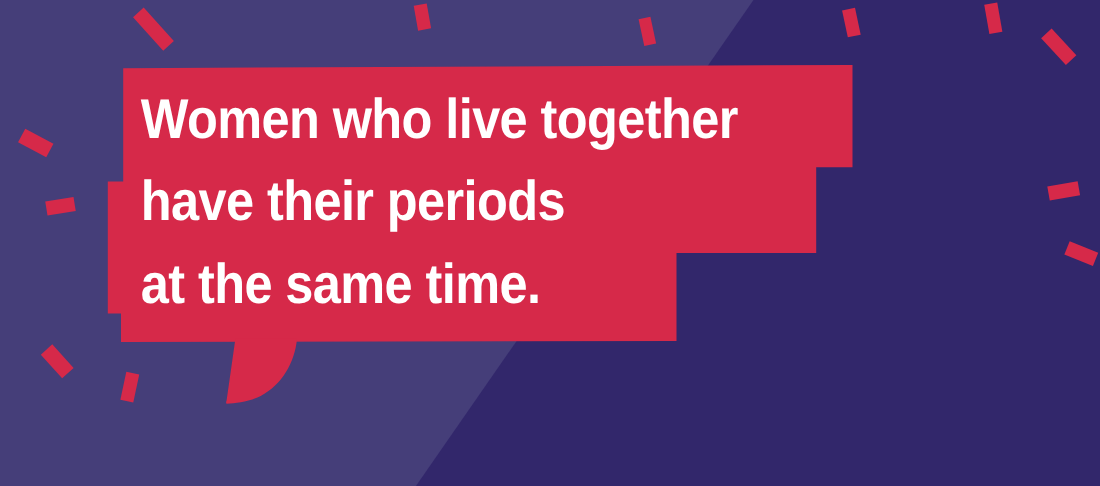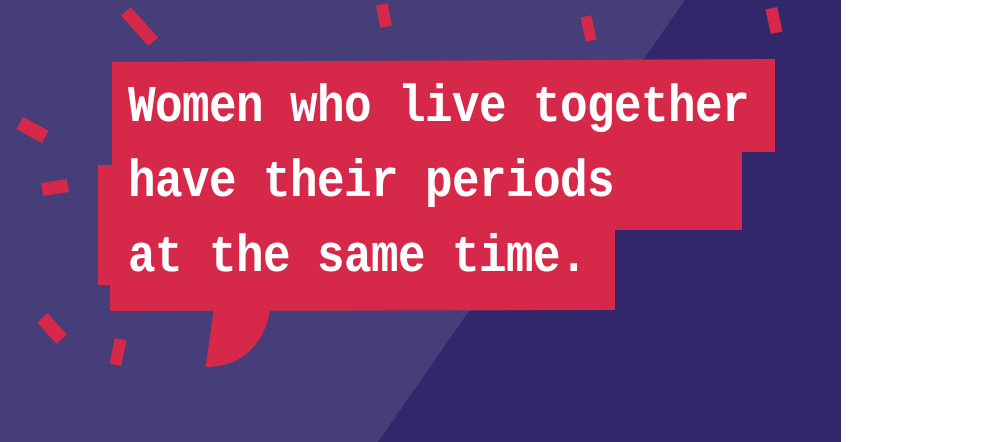--- a/index.html
+++ b/index.html
@@ -3,24 +3,24 @@
 <meta charset="utf-8">
 <title>Myth Banner</title>
 <style>
   html, body {
     margin: 0;
     padding: 0;
     background: #ffffff;
   }
   #banner {
     position: relative;
-    width: 841px;
+    width: 1000px;
     height: 442px;
     overflow: hidden;
-    font-family: Liberation Mono, monospace;
+    font-family: Liberation Sans, sans-serif;
     background: #453E79;
     user-select: none;
   }
   #bg-svg, #shapes-svg {
     position: absolute;
     top: 0;
     left: 0;
     width: 1000px;
     height: 442px;
     display: block;

